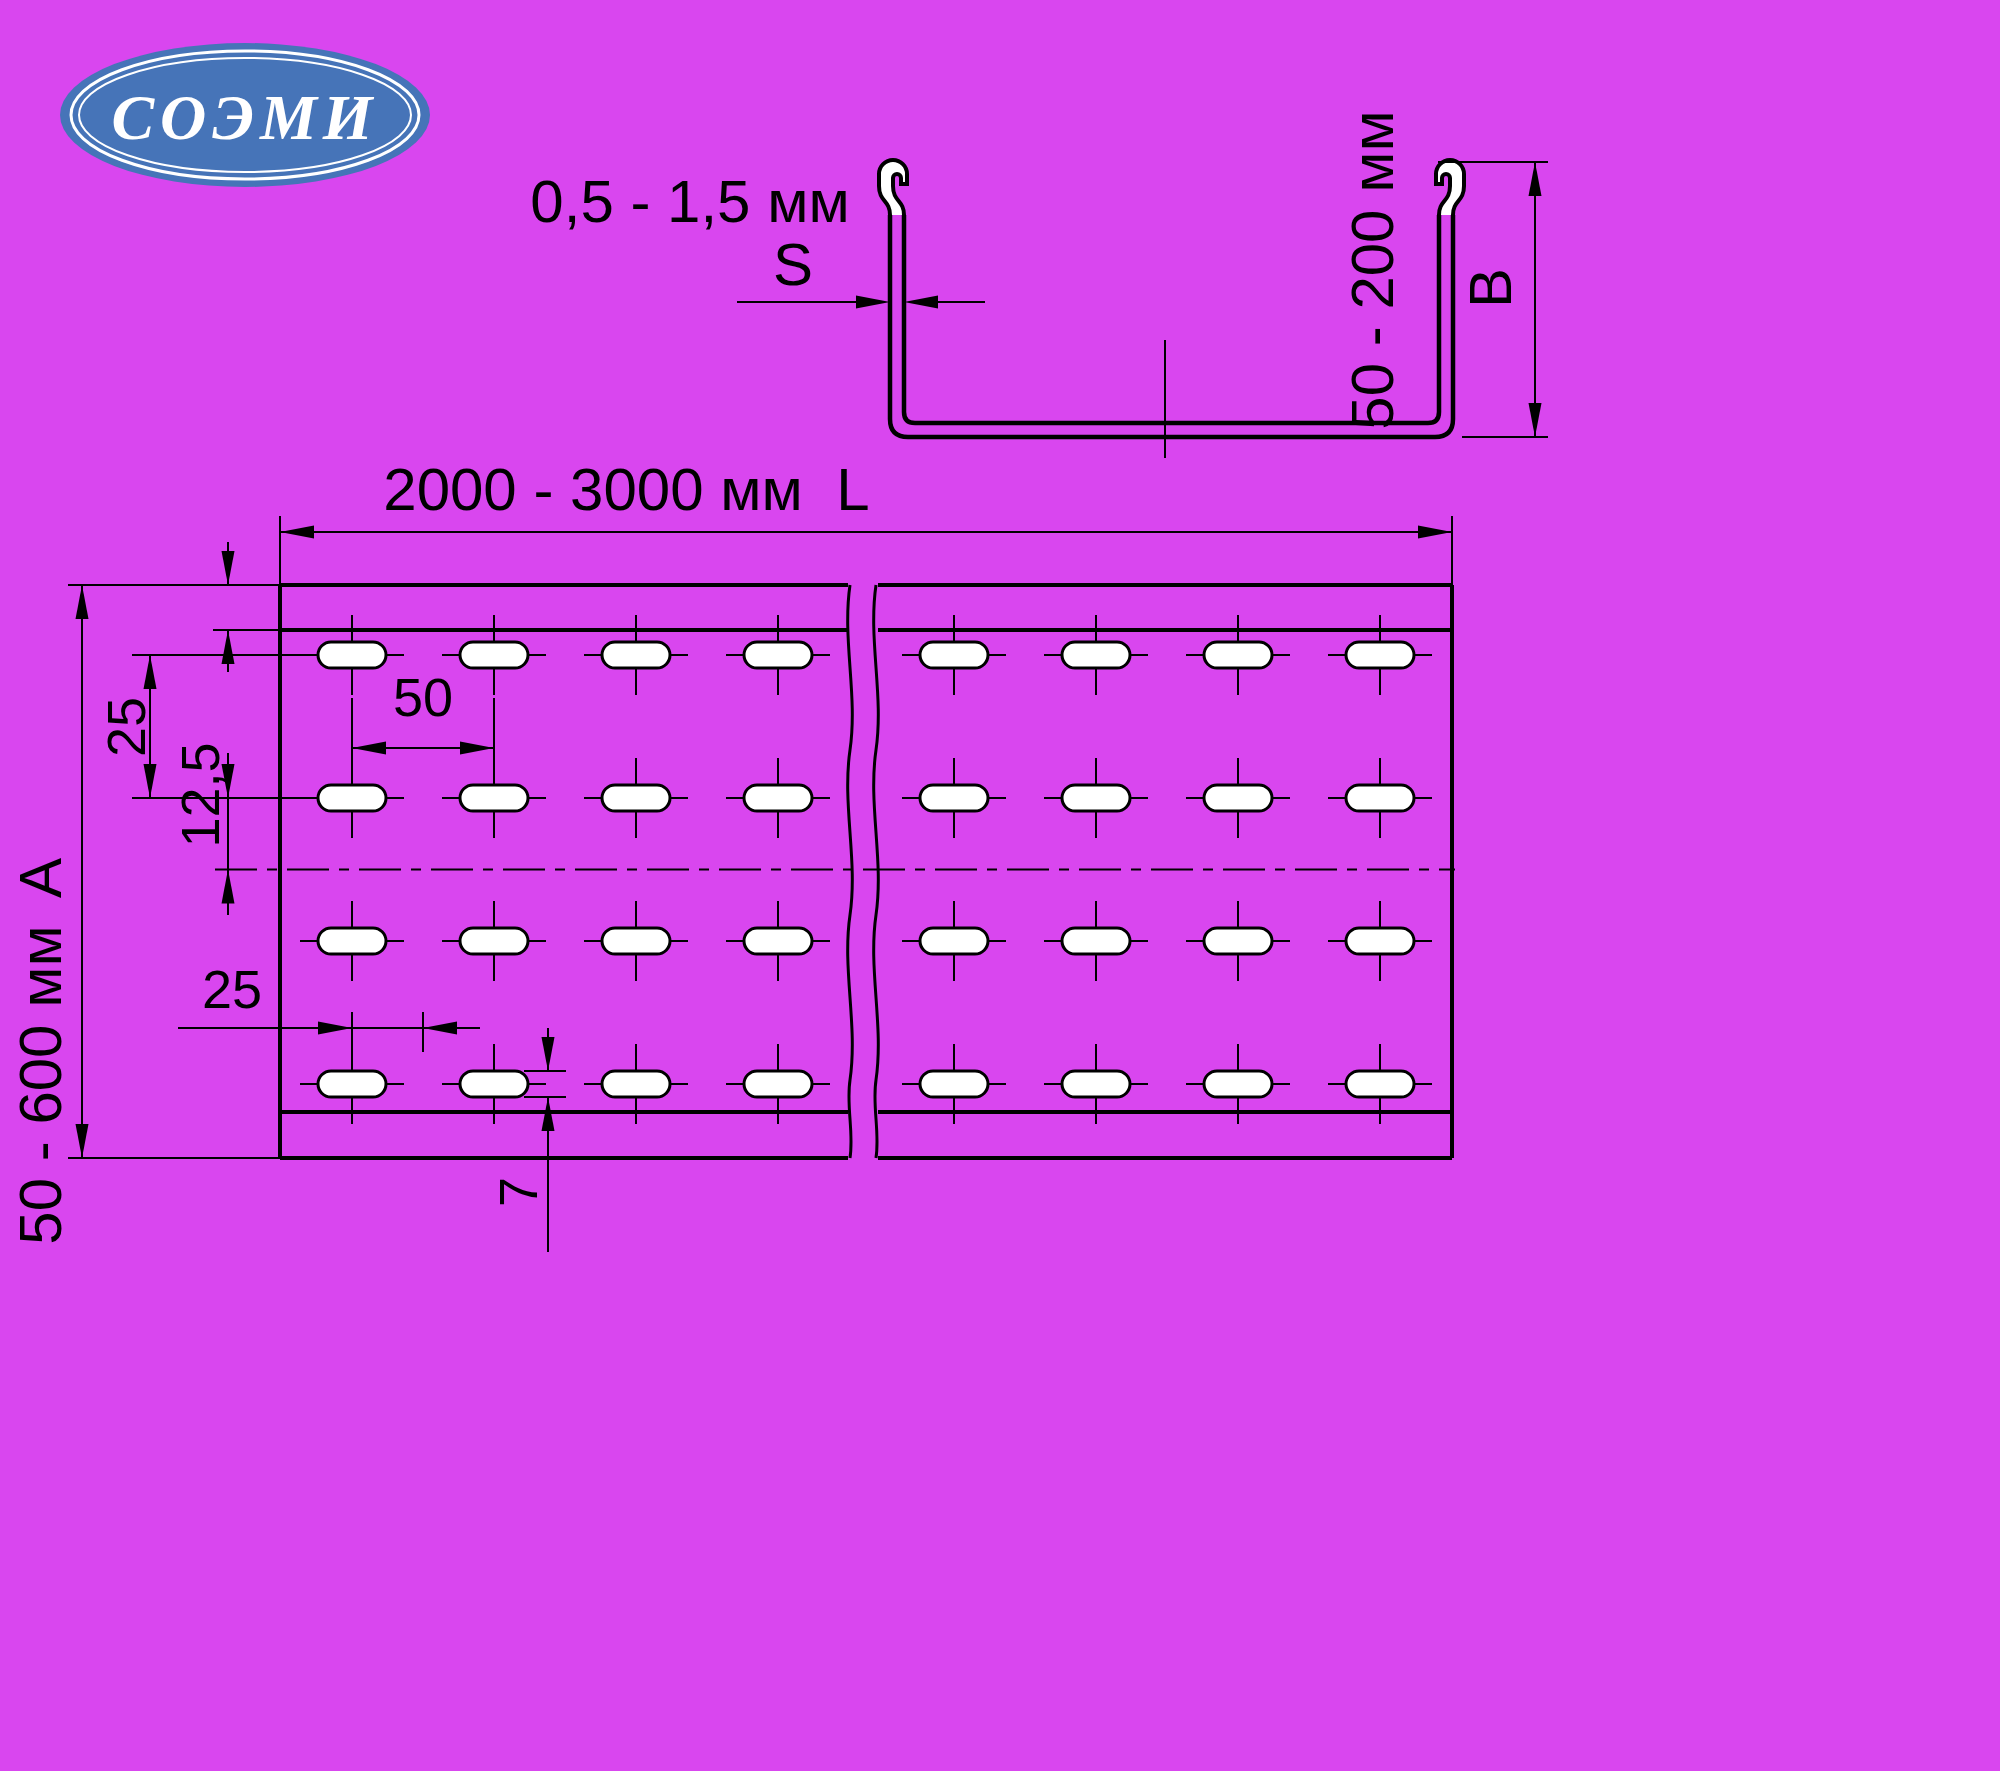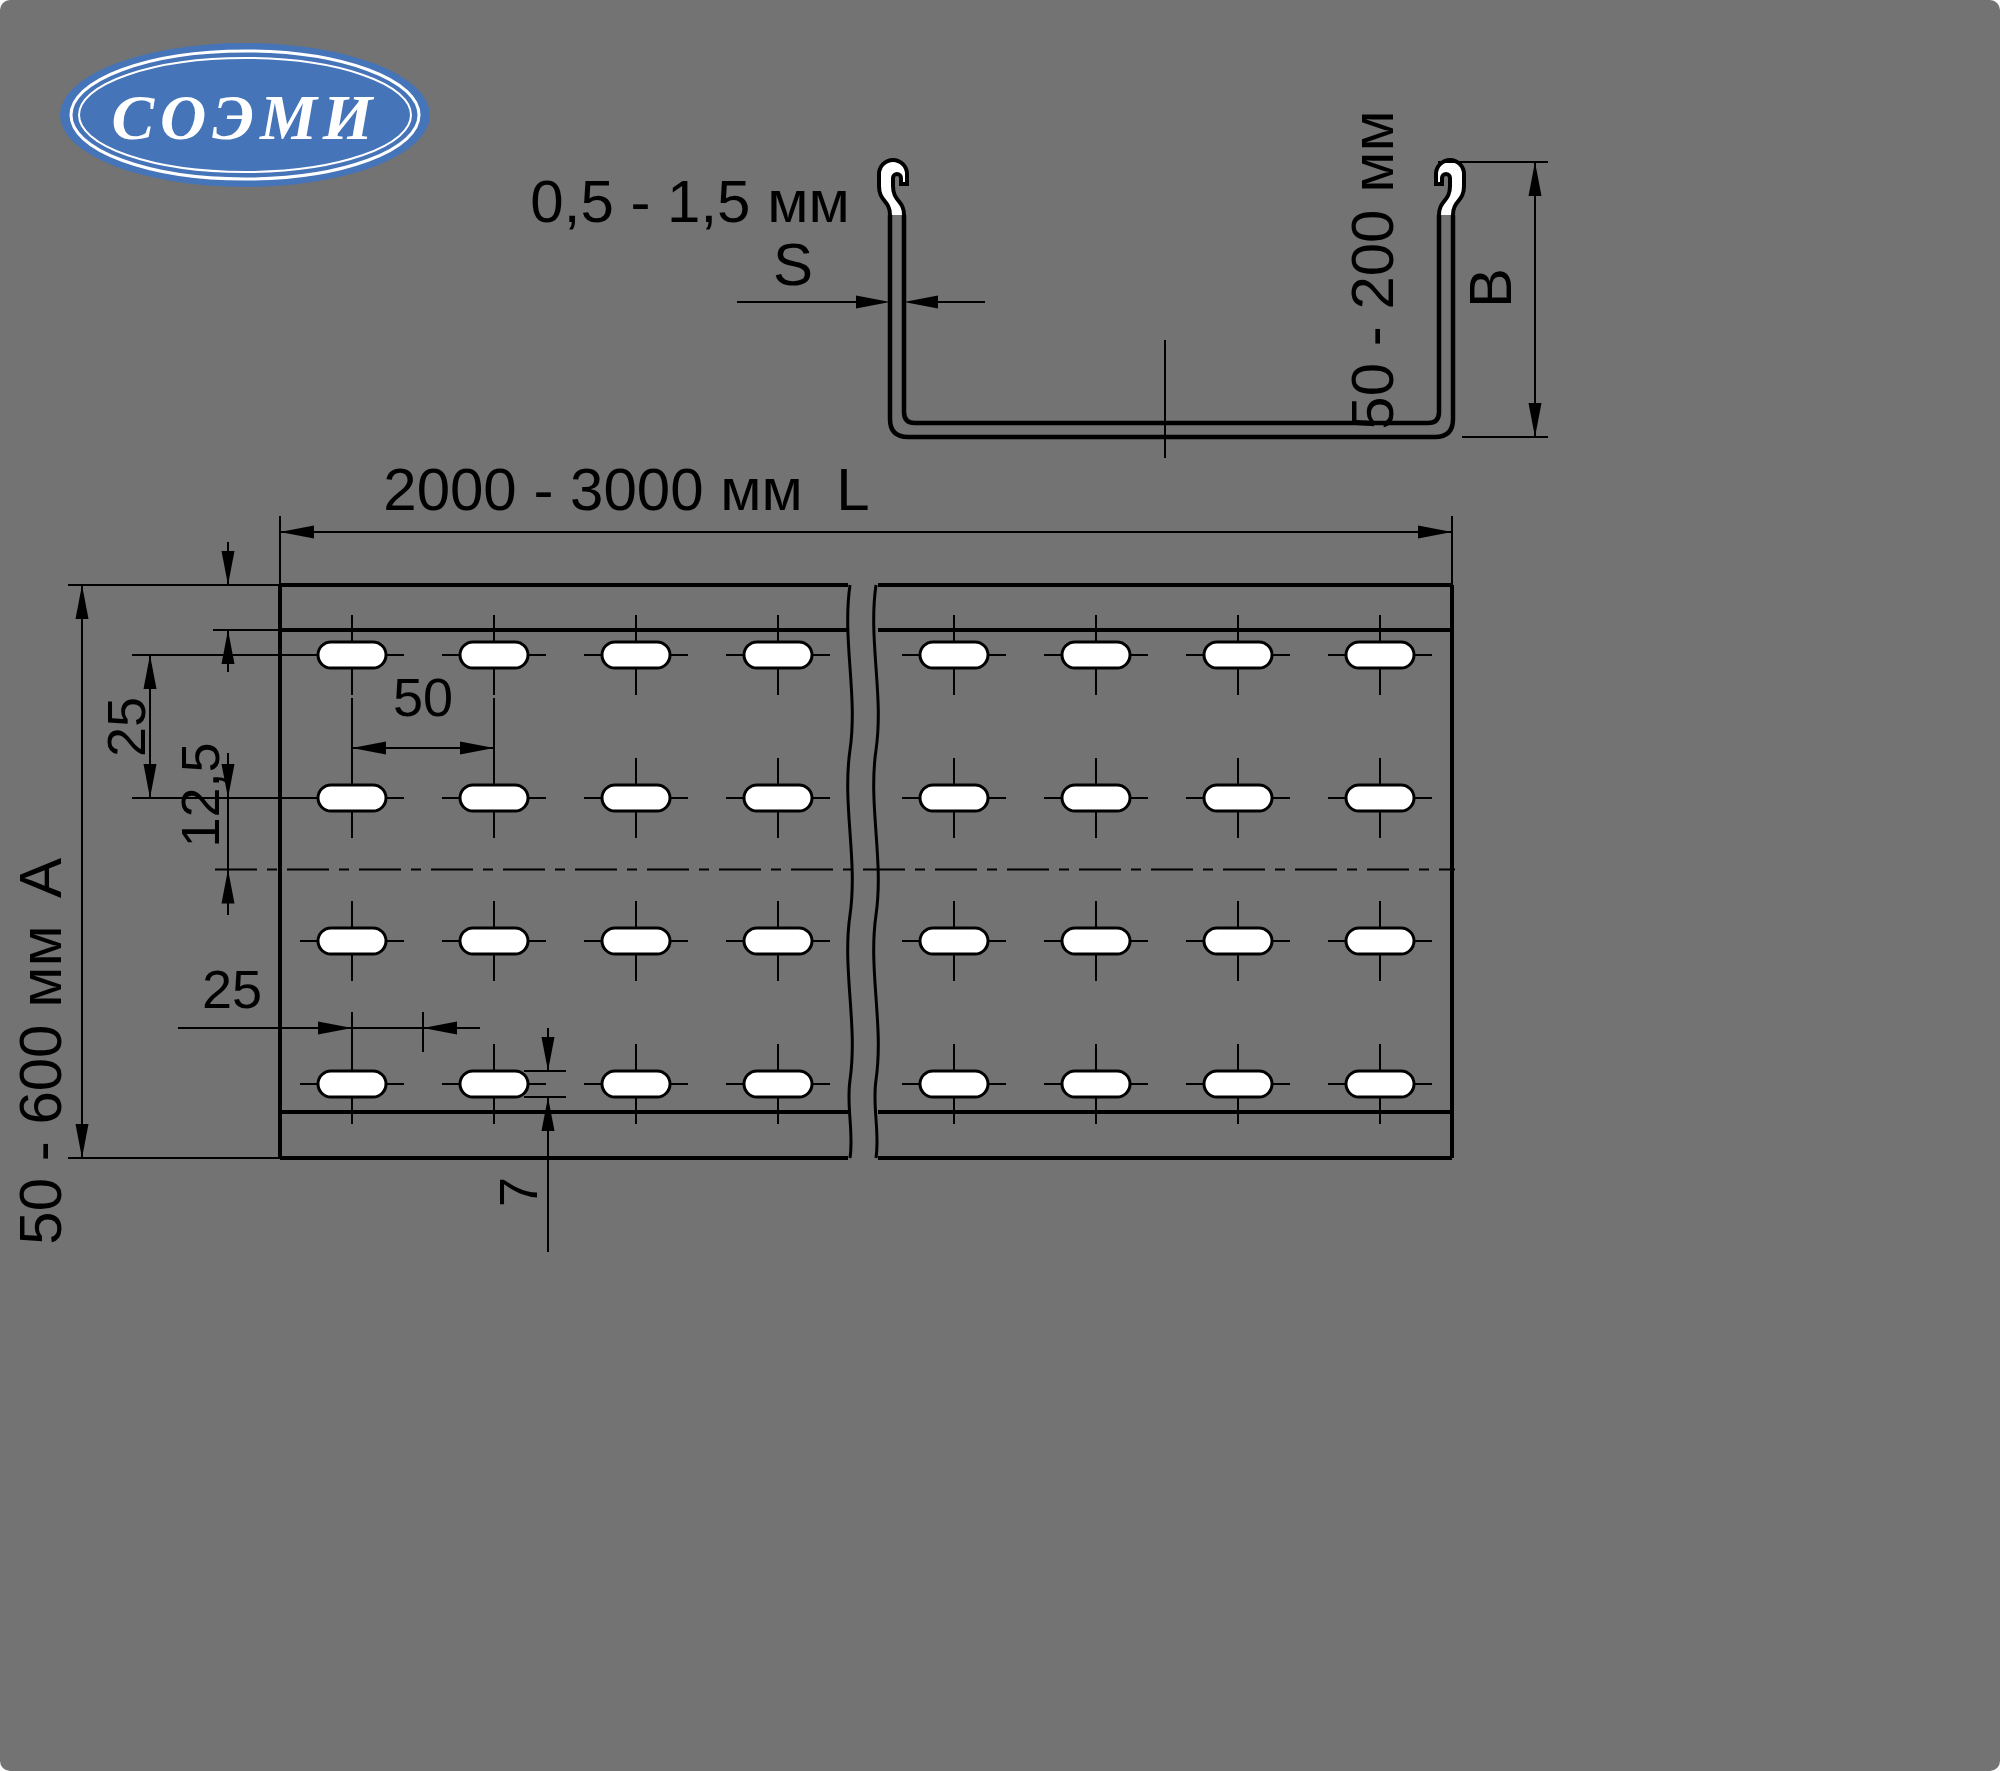--- a/index.html
+++ b/index.html
@@ -1,16 +1,16 @@
 <!DOCTYPE html>
 <html><head>
 <meta charset="utf-8">
 <style>
   html,body{margin:0;padding:0;background:#fff;}
-  #stage{position:relative;width:2000px;height:1771px;background:#737373;overflow:hidden;border-radius:10px;}
+  #stage{position:relative;width:2000px;height:1771px;background:#d946ef;overflow:hidden;}
   svg{display:block;}
   .ln{stroke:#000;fill:none;stroke-width:4;stroke-linecap:butt;}
   .ln-thin{stroke:#000;fill:none;stroke-width:2;}
   .ln-mid{stroke:#000;fill:none;stroke-width:3;}
   .profile{stroke:#000;fill:none;stroke-width:4.5;}
   .hook{stroke:#000;fill:#fff;stroke-width:4;}
   .arrow{fill:#000;stroke:none;}
   .slot-shape{fill:#fff;stroke:#000;stroke-width:3;}
   .slot-mark{stroke:#000;stroke-width:2;fill:none;}
   .centerline{stroke:#000;stroke-width:2;fill:none;stroke-dasharray:42 10 10 10;}

